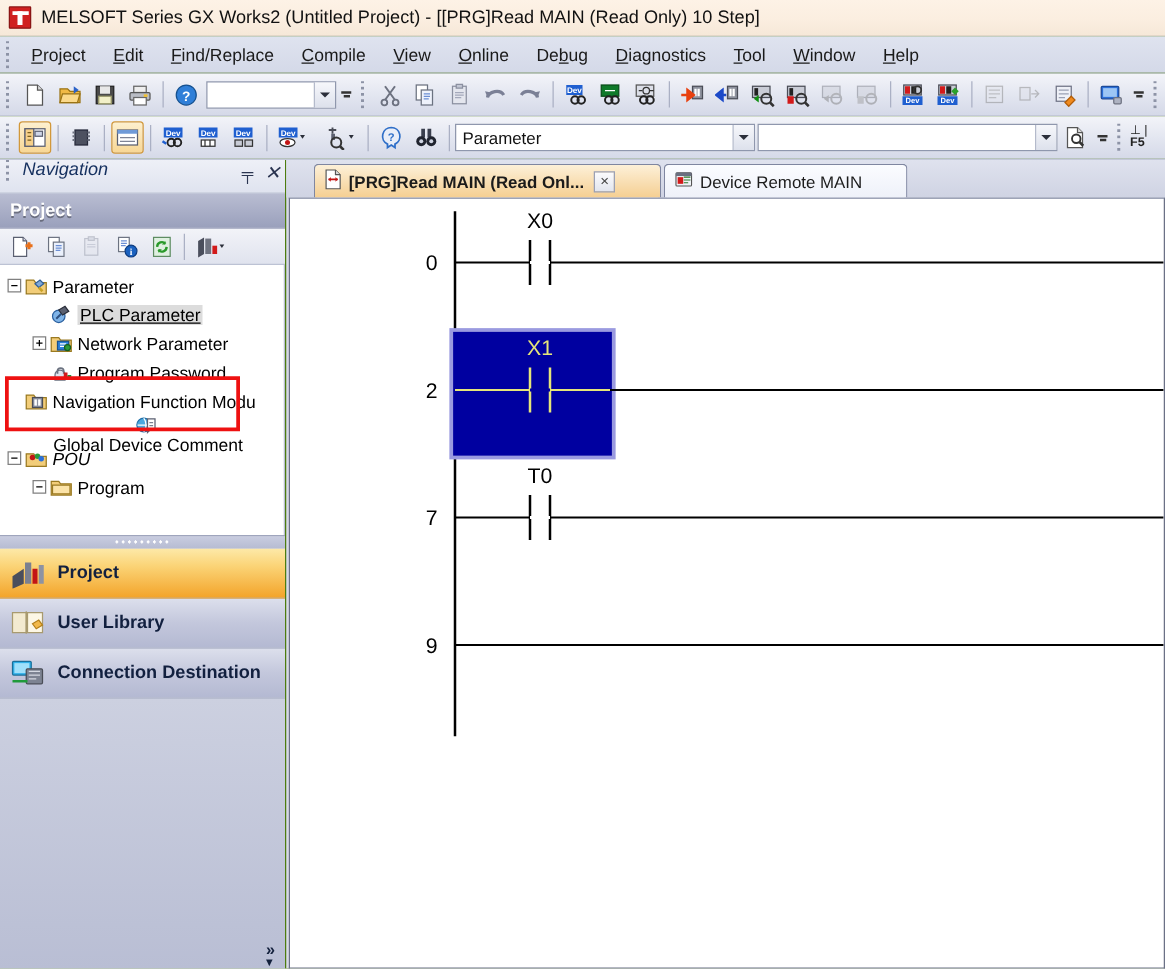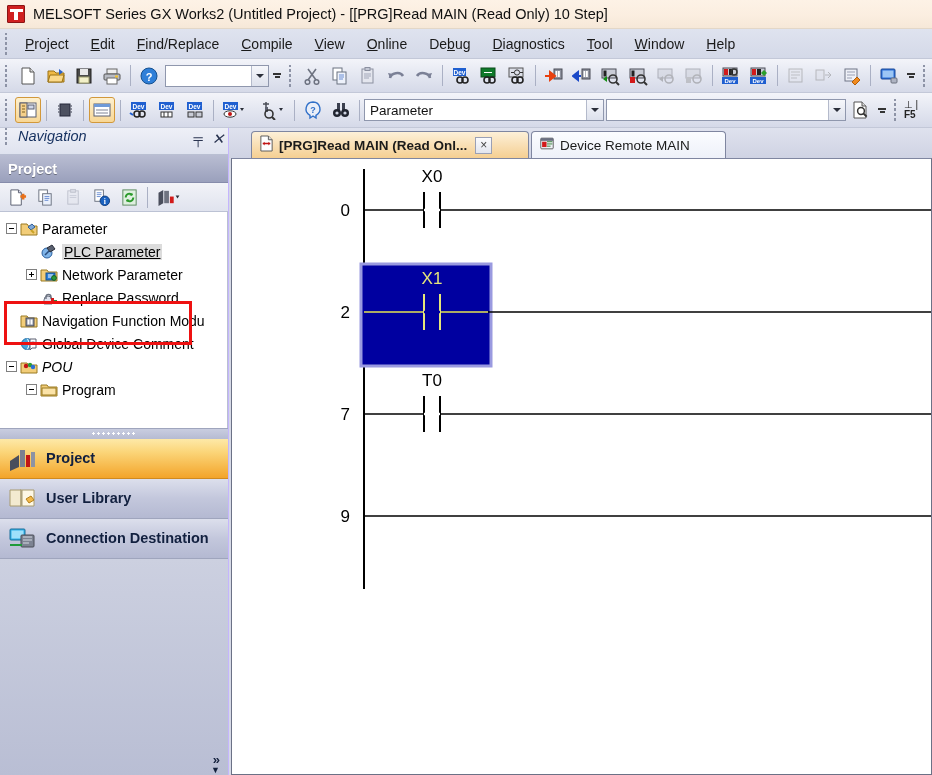--- a/index.html
+++ b/index.html
@@ -7,21 +7,21 @@
     margin: 0; padding: 0;
     width: 932px; height: 775px;
     overflow: hidden;
     font-family: "Liberation Sans", sans-serif;
     font-size: 13px;
     background: #ffffff;
   }
   #app {
     position: relative;
     width: 932px; height: 775px;
-    background: #c4b5fd;
+    background: #4d7c0f;
     overflow: hidden;
   }
 
   
   .titlebar {
     position: absolute; left: 0; top: 0; width: 932px; height: 29px;
     background: linear-gradient(to bottom, #fdf2e6 0%, #fbeee0 55%, #f6e8d8 100%);
     display: flex; align-items: center;
     border-bottom: 1px solid #e3d7c8;
   }
@@ -707,35 +707,35 @@
           <div class="tnode" style="padding-left: 26px;">
             <span class="expander-spacer"></span>
             <span class="ticon">
               <svg width="18" height="16" viewBox="0 0 18 16">
                 <path d="M4 10a4 4 0 0 1 8 0v4H4z" fill="#dfe3ee" stroke="#6b7280"></path>
                 <path d="M6 9V7a2.5 2.5 0 0 1 5 0v2" fill="none" stroke="#6b7280" stroke-width="1.4"></path>
                 <rect x="11" y="8" width="3" height="6" fill="#d21a1a"></rect>
                 <rect x="14" y="10" width="3" height="4" fill="#2a8a3a"></rect>
               </svg>
             </span>
-            <span class="tlabel">Replace Password</span>
+            <span class="tlabel">Program Password</span>
           </div>
           <div class="tnode" style="padding-left: 6px;">
             <span class="expander-spacer"></span>
             <span class="ticon">
               <svg width="18" height="16" viewBox="0 0 18 16">
                 <path d="M1 3h6l1.5 2H17v9H1z" fill="#f2cd79" stroke="#9a7a22"></path>
                 <rect x="6" y="5" width="8" height="8" fill="#8d93a3" stroke="#4a4d57"></rect>
                 <rect x="7.5" y="6.5" width="2" height="5" fill="#fff"></rect>
                 <rect x="10.5" y="6.5" width="2" height="5" fill="#fff"></rect>
               </svg>
             </span>
             <span class="tlabel">Navigation Function Modu</span>
           </div>
-          <div class="tnode" style="padding-left: 6px;">
+          <div class="tnode" style="padding-left: 6px; flex-direction: column;">
             <span class="expander-spacer"></span>
             <span class="ticon">
               <svg width="18" height="16" viewBox="0 0 18 16">
                 <circle cx="7" cy="8" r="5.5" fill="#4aa8e0" stroke="#1f6fa8"></circle>
                 <path d="M2 8h10M7 2.5c2.5 3 2.5 8 0 11" stroke="#fff" fill="none"></path>
                 <path d="M10 3h6v9h-4l-2 2z" fill="#fff" stroke="#5a5f70"></path>
                 <path d="M11.5 6h3M11.5 8.5h3" stroke="#7a7f90"></path>
               </svg>
             </span>
             <span class="tlabel">Global Device Comment</span>

